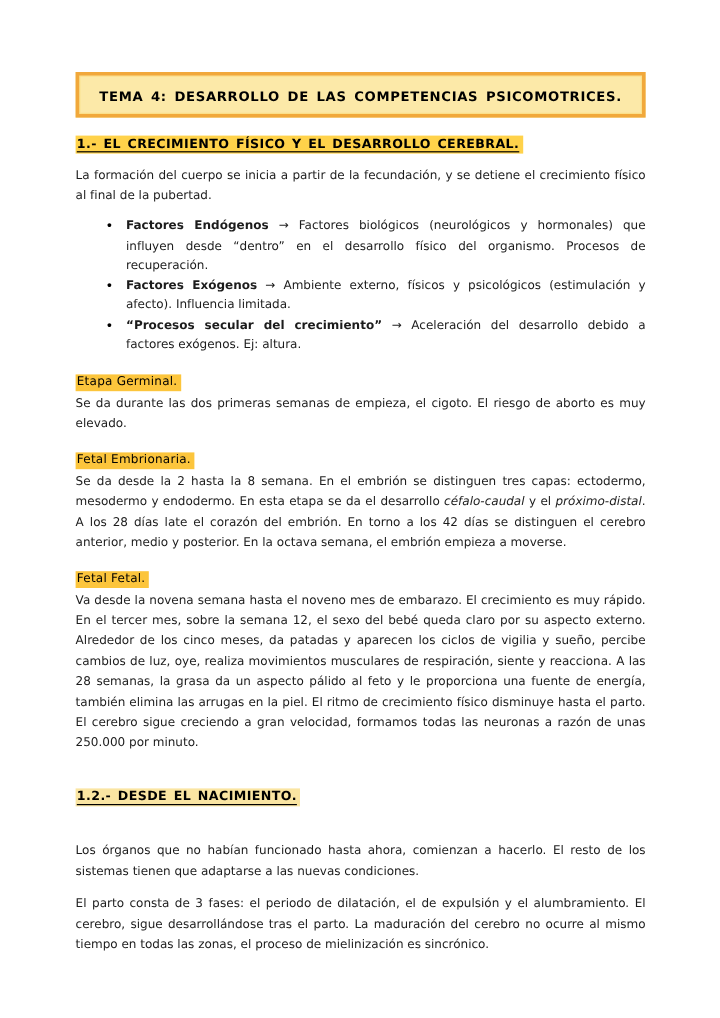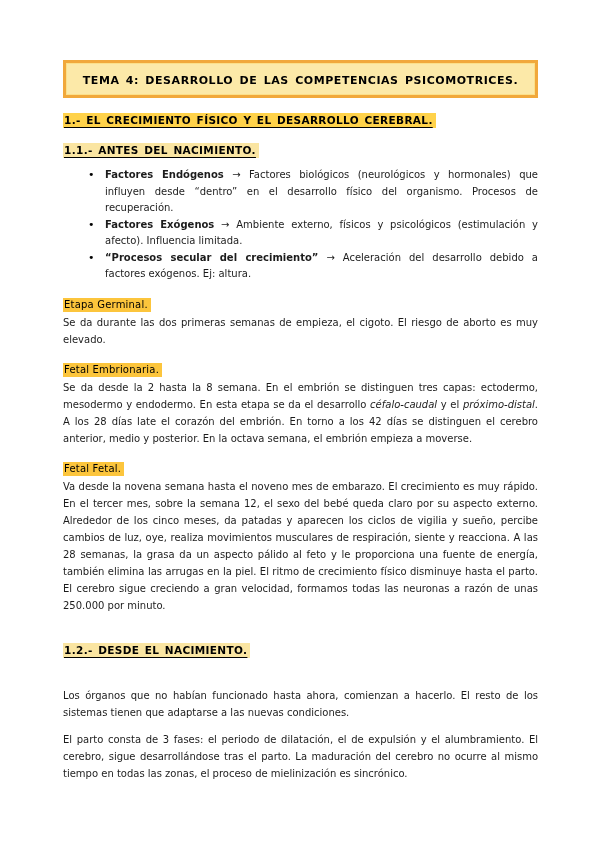--- a/index.html
+++ b/index.html
@@ -99,22 +99,22 @@
 <body>
 
 <div class="page">
 
   <div class="title-box">
     <span class="title-text">TEMA 4: DESARROLLO DE LAS COMPETENCIAS PSICOMOTRICES.</span>
   </div>
 
   <h1 class="h-num"><span class="hl hl-bright">1.- EL CRECIMIENTO FÍSICO Y EL DESARROLLO CEREBRAL.</span></h1>
 
+  <p class="body-text mt-para">La formación del cuerpo se inicia a partir de la fecundación, y se detiene el crecimiento físico al final de la pubertad.</p>
 
-  <h2 class="h-num"><span class="hl hl-pale">1.1.- ANTES DEL NACIMIENTO.</span></h2>
 
   <ul class="bullets">
     <li><span class="b">Factores Endógenos</span> <span>→ Factores biológicos (neurológicos y hormonales) que influyen desde “dentro” en el desarrollo físico del organismo. Procesos de recuperación.</span></li>
     <li><span class="b">Factores Exógenos</span> <span>→ Ambiente externo, físicos y psicológicos (estimulación y afecto). Influencia limitada.</span></li>
     <li><span class="b">“Procesos secular del crecimiento”</span> <span>→ Aceleración del desarrollo debido a factores exógenos. Ej: altura.</span></li>
   </ul>
 
   <h3 class="etapa"><span class="hl hl-gold">Etapa Germinal.</span></h3>
   <p class="body-text">Se da durante las dos primeras semanas de empieza, el cigoto. El riesgo de aborto es muy elevado.</p>
 

